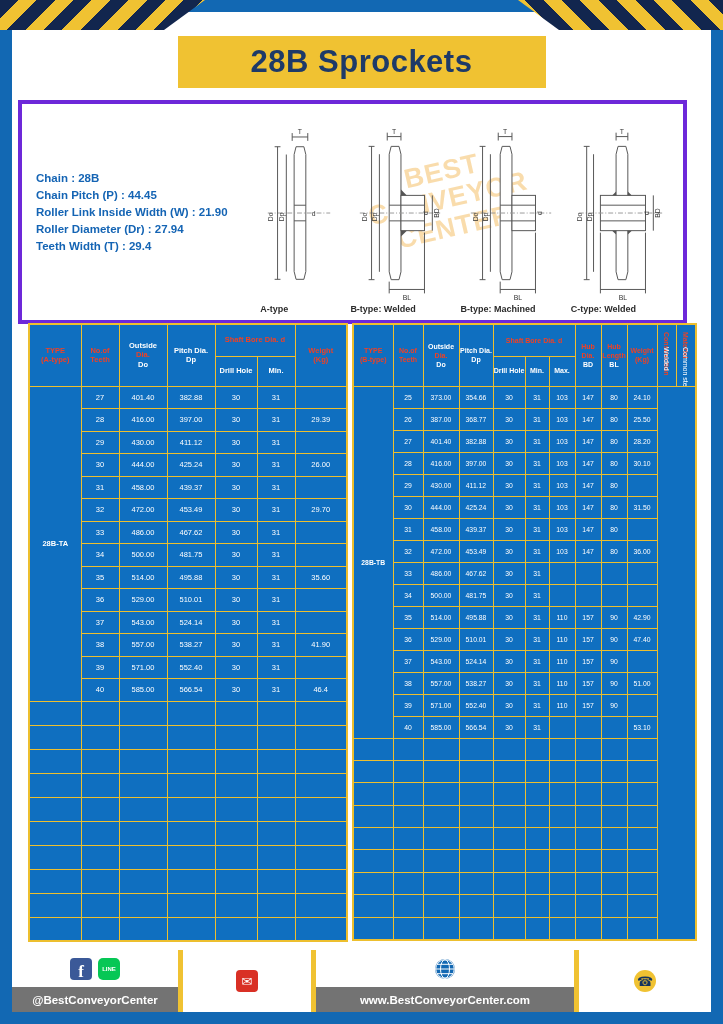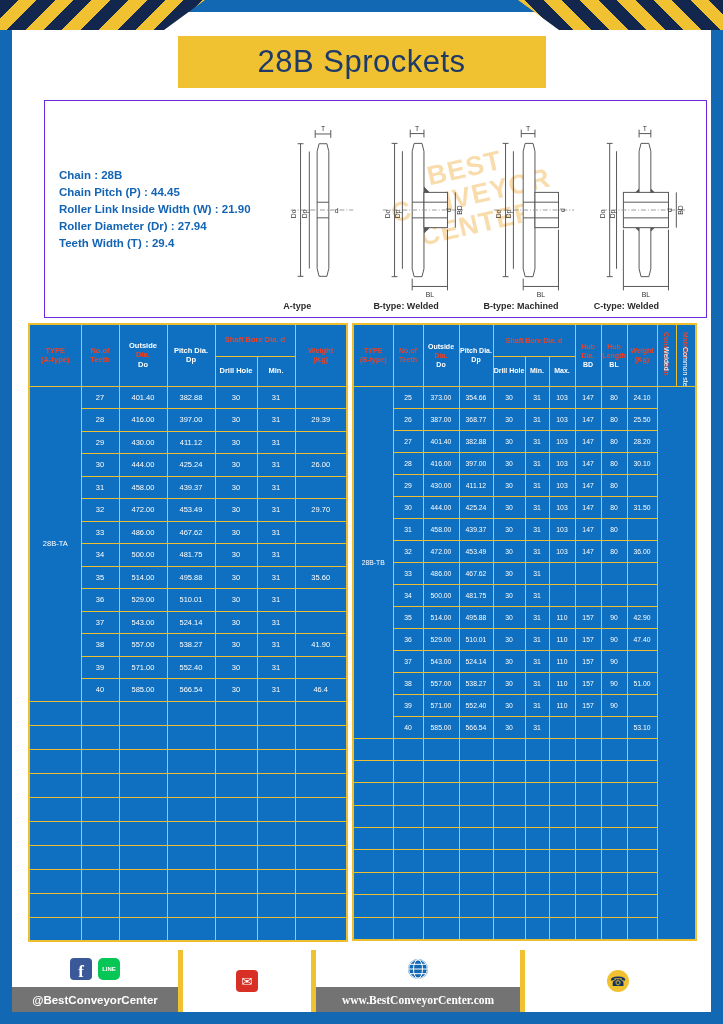--- a/index.html
+++ b/index.html
@@ -16,25 +16,25 @@
     background:repeating-linear-gradient(135deg,#12264e 0 13px,#f0c232 13px 26px);
     clip-path:polygon(0 0,100% 0,80% 100%,0 100%);}
   .corner-right{right:0;width:205px;
     background:repeating-linear-gradient(45deg,#12264e 0 13px,#f0c232 13px 26px);
     clip-path:polygon(0 0,100% 0,100% 100%,20% 100%);}
 
   
   .banner{position:absolute;left:50%;top:24px;transform:translateX(-50%);
     width:368px;height:52px;background:#f0c232;
     display:flex;align-items:center;justify-content:center;z-index:3;}
-  .banner span{font-size:31px;font-weight:normal;color:#1e3a68;letter-spacing:.5px;}
+  .banner span{font-size:31px;font-weight:bold;color:#1e3a68;letter-spacing:.5px;}
 
   
-  .panel{position:absolute;left:32px;top:88px;width:661px;height:216px;
-    border:1px solid #6d28d9;display:flex;background:#fff;}
+  .panel{position:absolute;left:6px;top:88px;width:661px;height:216px;
+    border:4px solid #6d28d9;display:flex;background:#fff;}
   .specs{width:212px;display:flex;flex-direction:column;justify-content:center;
     padding-left:14px;gap:5px;flex-shrink:0;}
   .spec-line{color:#1464b4;font-weight:bold;font-size:11.5px;white-space:nowrap;}
   .diagrams{flex:1;display:flex;justify-content:space-evenly;align-items:flex-end;
     padding:4px 2px 6px 0;position:relative;}
   .diag{display:flex;flex-direction:column;align-items:flex-start;z-index:2;}
   .cap{font-size:9px;font-weight:bold;color:#2b2b2b;margin-top:1px;white-space:nowrap;}
   .tech{stroke:#555;fill:none;stroke-width:1;}
   .dim{font-size:7px;fill:#333;stroke:none;font-family:"Liberation Sans",sans-serif;}
   .cl{stroke:#999;stroke-dasharray:5,2,1,2;}
@@ -52,35 +52,35 @@
   .datatable th{font-size:7.5px;font-weight:bold;line-height:1.3;}
   #tableA{left:16px;top:311px;width:318px;}
   #tableB{left:340px;top:311px;width:343px;}
   #tableA td{font-size:7.5px;}
   #tableB td{font-size:6.8px;}
   #tableB th{font-size:7px;}
   tr.h1{height:32px;} tr.h2{height:30px;}
   #tableA tr.dr{height:22.5px;} #tableA tr.er{height:24px;}
   #tableB tr.dr{height:22px;}  #tableB tr.er{height:22.4px;}
   .hred{color:#f04124;} .hw{color:#ffffff;}
-  .type-cell{font-size:8px;font-weight:normal;color:#fff;}
+  .type-cell{font-size:8px;font-weight:bold;color:#fff;}
   th.vcol{position:relative;}
   .vhead{position:absolute;top:7px;left:50%;transform:translateX(-50%);
     writing-mode:vertical-rl;font-size:7px;font-weight:bold;color:#f04124;white-space:nowrap;}
   .vval{position:absolute;top:37%;left:50%;transform:translateX(-50%);
     writing-mode:vertical-rl;font-size:7px;font-weight:normal;color:#fff;white-space:nowrap;}
 
   
   .footer{position:absolute;left:0;bottom:0;width:699px;height:62px;display:flex;background:#fff;z-index:4;}
   .sep{width:5px;background:#f0c232;flex-shrink:0;}
   .seg{display:flex;flex-direction:column;min-width:0;}
   .seg .icons{flex:1;display:flex;align-items:center;justify-content:center;gap:6px;}
   .seg .lbl{height:25px;background:#737373;color:#fff;font-weight:bold;font-size:11.5px;
     display:flex;align-items:center;justify-content:center;white-space:nowrap;}
-  .s1{width:166px;} .s2{width:128px;} .s3{width:204px;font-family:Liberation Serif, serif;} .s4{flex:1;}
+  .s1{width:166px;} .s2{width:128px;} .s3{width:258px;} .s4{flex:1;}
   .icon-fb{width:22px;height:22px;border-radius:4px;background:#3b5998;color:#fff;
     font-weight:bold;font-family:"Liberation Serif",serif;font-size:17px;
     display:flex;align-items:flex-end;justify-content:center;line-height:.9;}
   .icon-line{width:22px;height:22px;border-radius:5px;background:#06c755;color:#fff;
     font-size:6px;font-weight:bold;display:flex;align-items:center;justify-content:center;}
   .icon-mail{width:22px;height:22px;border-radius:4px;background:#d93025;color:#fff;
     font-size:13px;display:flex;align-items:center;justify-content:center;}
   .icon-phone{width:22px;height:22px;border-radius:50%;background:#f0c232;color:#14335e;
     font-size:13px;display:flex;align-items:center;justify-content:center;}
 </style>

